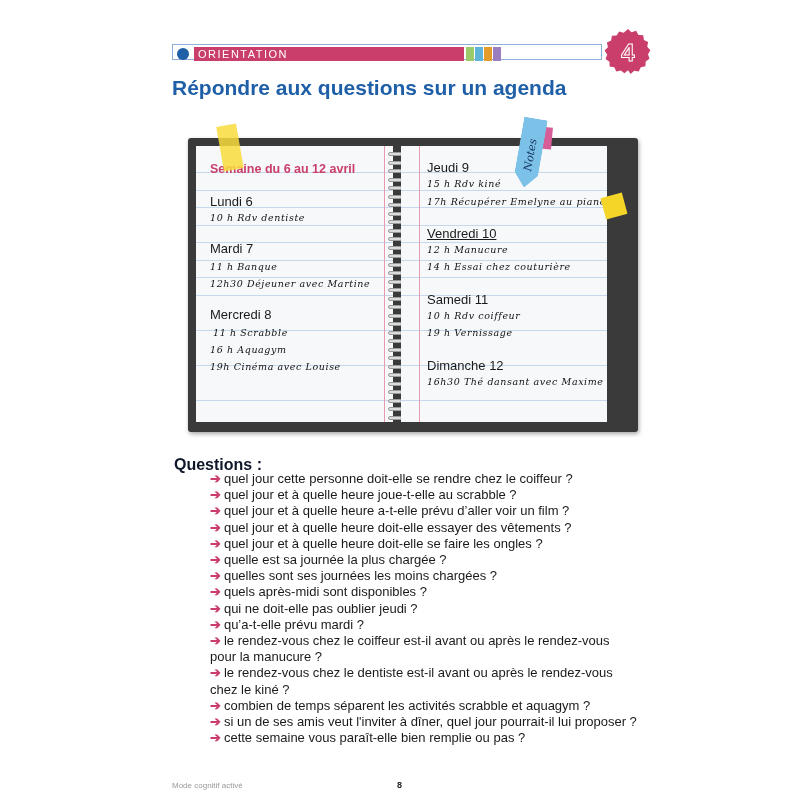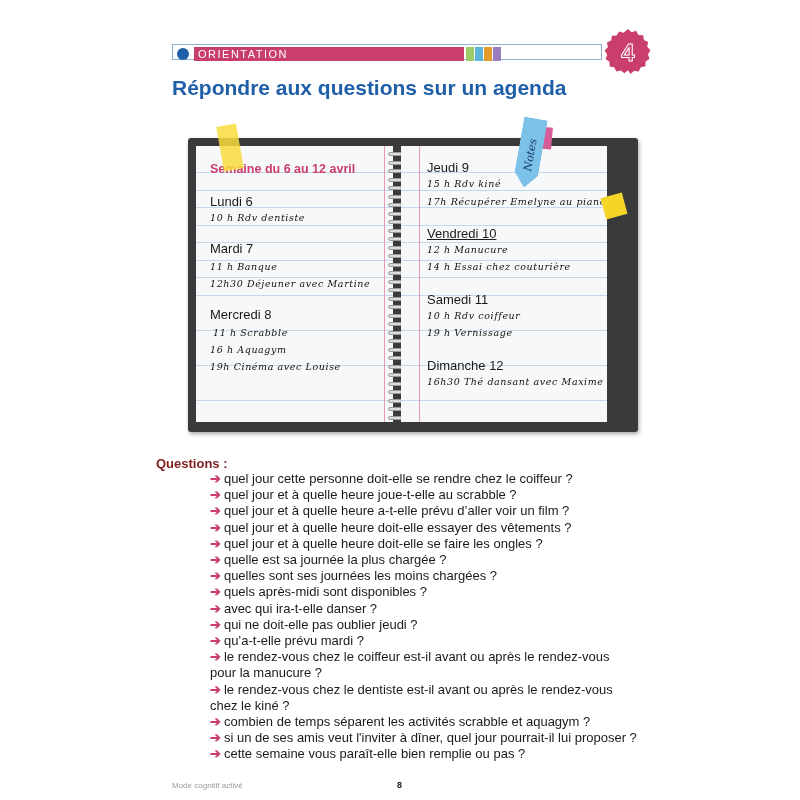--- a/index.html
+++ b/index.html
@@ -89,21 +89,21 @@
       font-family: "DejaVu Serif", serif; font-style: italic; font-size: 11px;
       color: #1a3a6a; transform: rotate(-80deg);
     }
     .tab-yellow-right {
       position: absolute; left: 603px; top: 195px; width: 22px; height: 22px;
       background: #f5d628; transform: rotate(-15deg);
     }
 
     
     .questions-heading {
-      position: absolute; left: 156px; top: 456px; font-size: 13px; font-weight: bold; color: #7f1d1d;
+      position: absolute; left: 174px; top: 456px; font-size: 16px; font-weight: bold; color: #0f172a;
     }
     .q-list { position: absolute; left: 210px; top: 471px; width: 450px; list-style: none; }
     .q-item { font-size: 13px; line-height: 16.2px; color: #1a1a1a; }
     .q-arrow { color: #c93e6a; font-weight: bold; margin-right: 3px; }
 
     .footer-left { position: absolute; left: 172px; top: 781px; font-size: 8px; color: #999; }
     .footer-page { position: absolute; left: 397px; top: 780px; font-size: 9px; font-weight: bold; color: #222; }
   </style>
 </head>
 <body>
@@ -209,21 +209,20 @@
 <div class="questions-heading">Questions :</div>
 <ul class="q-list" id="q-list">
     <li class="q-item"><span class="q-arrow">➔</span><span>quel jour cette personne doit-elle se rendre chez le coiffeur ?</span></li>
     <li class="q-item"><span class="q-arrow">➔</span><span>quel jour et à quelle heure joue-t-elle au scrabble ?</span></li>
     <li class="q-item"><span class="q-arrow">➔</span><span>quel jour et à quelle heure a-t-elle prévu d’aller voir un film ?</span></li>
     <li class="q-item"><span class="q-arrow">➔</span><span>quel jour et à quelle heure doit-elle essayer des vêtements ?</span></li>
     <li class="q-item"><span class="q-arrow">➔</span><span>quel jour et à quelle heure doit-elle se faire les ongles ?</span></li>
     <li class="q-item"><span class="q-arrow">➔</span><span>quelle est sa journée la plus chargée ?</span></li>
     <li class="q-item"><span class="q-arrow">➔</span><span>quelles sont ses journées les moins chargées ?</span></li>
     <li class="q-item"><span class="q-arrow">➔</span><span>quels après-midi sont disponibles ?</span></li>
-    <li class="q-item"><span class="q-arrow">➔</span><span>avec qui ira-t-elle danser ?</span></li>
     <li class="q-item"><span class="q-arrow">➔</span><span>qui ne doit-elle pas oublier jeudi ?</span></li>
     <li class="q-item"><span class="q-arrow">➔</span><span>qu’a-t-elle prévu mardi ?</span></li>
     <li class="q-item"><span class="q-arrow">➔</span><span>le rendez-vous chez le coiffeur est-il avant ou après le rendez-vous</span></li>
     <li class="q-item"><span>pour la manucure ?</span></li>
     <li class="q-item"><span class="q-arrow">➔</span><span>le rendez-vous chez le dentiste est-il avant ou après le rendez-vous</span></li>
     <li class="q-item"><span>chez le kiné ?</span></li>
     <li class="q-item"><span class="q-arrow">➔</span><span>combien de temps séparent les activités scrabble et aquagym ?</span></li>
     <li class="q-item"><span class="q-arrow">➔</span><span>si un de ses amis veut l'inviter à dîner, quel jour pourrait-il lui proposer ?</span></li>
     <li class="q-item"><span class="q-arrow">➔</span><span>cette semaine vous paraît-elle bien remplie ou pas ?</span></li>
   </ul>

